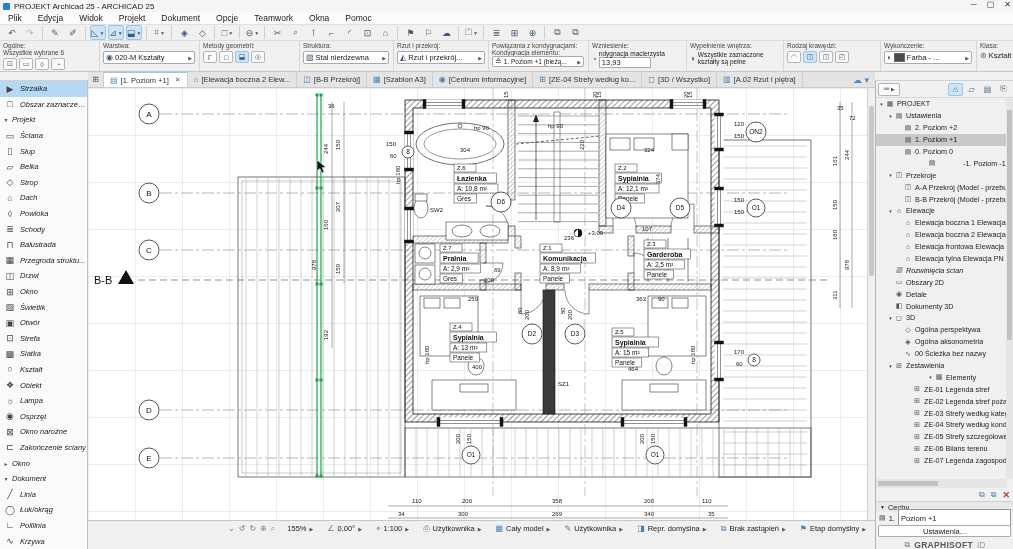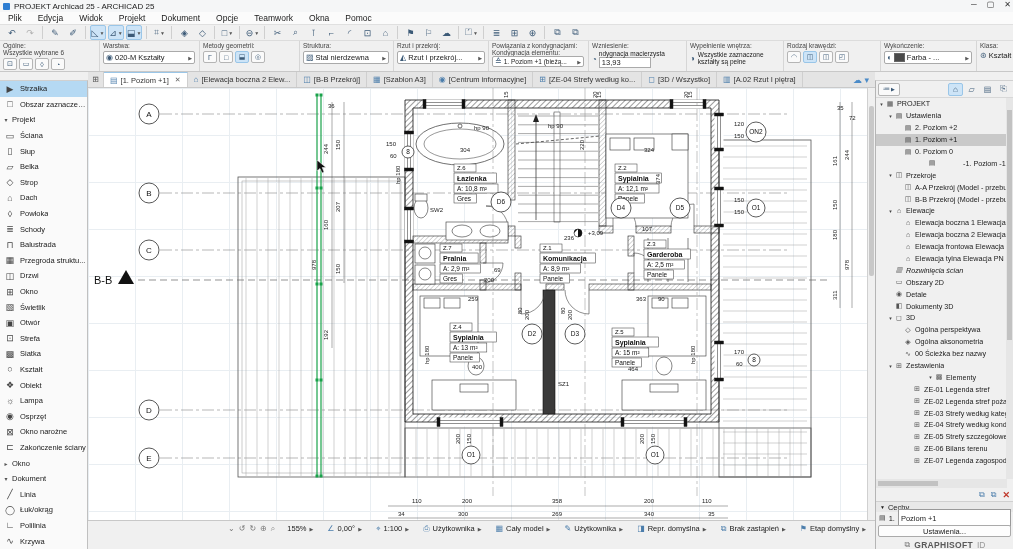--- a/index.html
+++ b/index.html
@@ -48,21 +48,21 @@
   .tab .tx{margin-left:3px;color:#666;font-size:7px;}
   .tab-cloud{margin-left:auto;display:flex;align-items:center;gap:2px;padding:0 6px;color:#4b8bc8;font-size:9px;}
 
   
   .toolbox{position:absolute;left:0;top:80px;width:88px;height:469px;background:#fafafa;border-right:1px solid #c0c0c0;border-top:1px solid #d0d0d0;overflow:hidden;}
   .tbx-row{display:flex;align-items:center;height:15.6px;font-size:7.5px;white-space:nowrap;}
   .tbx-row.selected{background:#b5d9f3;}
   .tbx-row.header{color:#222;}
   .tbx-ico{width:20px;text-align:center;font-size:9px;color:#444;flex:none;}
   .tbx-row.header .tbx-ico{font-size:6px;color:#555;width:12px;}
-  .tbx-lbl{overflow:hidden;text-overflow:ellipsis;}
+  .tbx-lbl{overflow:hidden;text-overflow:ellipsis;font-style:italic;}
 
   
   .canvas{position:absolute;left:88px;top:88px;width:779px;height:432px;background:#fff;
     background-image:linear-gradient(#e9eef2 1px,transparent 1px),linear-gradient(90deg,#e9eef2 1px,transparent 1px);
     background-size:47px 47px;overflow:hidden;}
   .canvas svg{position:absolute;left:0;top:0;}
   .cv-scroll{position:absolute;left:867px;top:88px;width:8px;height:432px;background:#f0f0f0;border-left:1px solid #d0d0d0;}
   .cv-thumb{position:absolute;left:1px;top:18px;width:5px;height:170px;background:#c8c8c8;border-radius:2px;}
 
   text{font-family:"Liberation Sans",sans-serif;}

